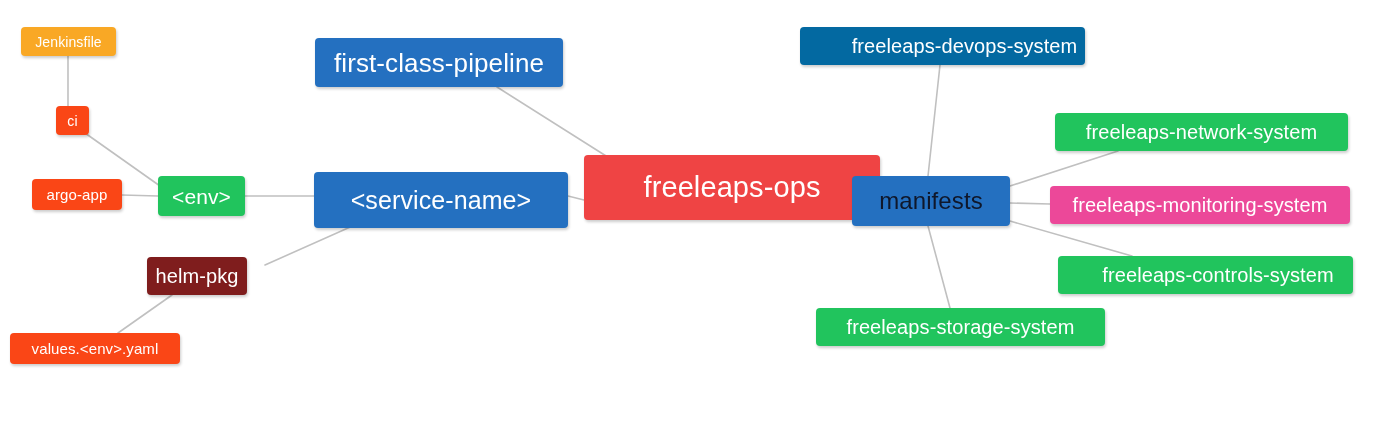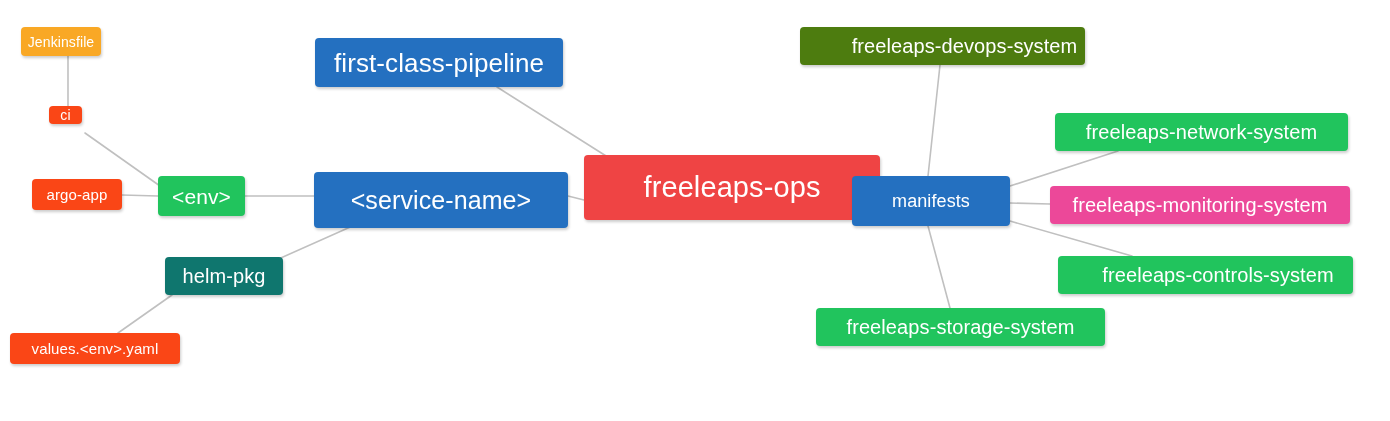--- a/index.html
+++ b/index.html
@@ -68,42 +68,42 @@
   <div id="node-layer">
       <div class="node" style="left: 584px; top: 155px; width: 296px; height: 65px; background: #ef4444; font-size: 29px; color: rgb(255, 255, 255);">
         <span class="node-label">freeleaps-ops</span>
       </div>
       <div class="node" style="left: 315px; top: 38px; width: 248px; height: 49px; background: rgb(36, 112, 192); font-size: 26px; color: rgb(255, 255, 255);">
         <span class="node-label">first-class-pipeline</span>
       </div>
       <div class="node" style="left: 314px; top: 172px; width: 254px; height: 56px; background: rgb(36, 112, 192); font-size: 25px; color: rgb(255, 255, 255);">
         <span class="node-label">&lt;service-name&gt;</span>
       </div>
-      <div class="node" style="left: 852px; top: 176px; width: 158px; height: 50px; background: rgb(36, 112, 192); font-size: 18px; color: #ffffff;">
+      <div class="node" style="left: 852px; top: 176px; width: 158px; height: 50px; background: rgb(36, 112, 192); font-size: 24px; color: #0f172a;">
         <span class="node-label">manifests</span>
       </div>
       <div class="node" style="left: 158px; top: 176px; width: 87px; height: 40px; background: rgb(33, 196, 93); font-size: 21px; color: rgb(255, 255, 255);">
         <span class="node-label">&lt;env&gt;</span>
       </div>
-      <div class="node" style="left: 147px; top: 257px; width: 118px; height: 38px; background: #0f766e; font-size: 20px; color: rgb(255, 255, 255); margin-left: 18px;">
+      <div class="node" style="left: 147px; top: 257px; width: 100px; height: 38px; background: #7f1d1d; font-size: 20px; color: rgb(255, 255, 255);">
         <span class="node-label">helm-pkg</span>
       </div>
-      <div class="node" style="left: 21px; top: 27px; width: 80px; height: 29px; background: rgb(249, 168, 37); font-size: 14px; color: rgb(255, 255, 255);">
+      <div class="node" style="left: 21px; top: 27px; width: 95px; height: 29px; background: rgb(249, 168, 37); font-size: 14px; color: rgb(255, 255, 255);">
         <span class="node-label">Jenkinsfile</span>
       </div>
-      <div class="node" style="left: 49px; top: 106px; width: 33px; height: 18px; background: rgb(250, 70, 22); font-size: 14px; color: rgb(255, 255, 255);">
+      <div class="node" style="left: 56px; top: 106px; width: 33px; height: 29px; background: rgb(250, 70, 22); font-size: 14px; color: rgb(255, 255, 255);">
         <span class="node-label">ci</span>
       </div>
       <div class="node" style="left: 32px; top: 179px; width: 90px; height: 31px; background: rgb(250, 70, 22); font-size: 15px; color: rgb(255, 255, 255);">
         <span class="node-label">argo-app</span>
       </div>
       <div class="node" style="left: 10px; top: 333px; width: 170px; height: 31px; background: rgb(250, 70, 22); font-size: 15px; color: rgb(255, 255, 255);">
         <span class="node-label">values.&lt;env&gt;.yaml</span>
       </div>
-      <div class="node" style="left: 800px; top: 27px; width: 285px; height: 38px; background: #4d7c0f; font-size: 20px; color: rgb(255, 255, 255); padding-left: 44px;">
+      <div class="node" style="left: 800px; top: 27px; width: 285px; height: 38px; background: #0369a1; font-size: 20px; color: rgb(255, 255, 255); padding-left: 44px;">
         <span class="node-label">freeleaps-devops-system</span>
       </div>
       <div class="node" style="left: 1055px; top: 113px; width: 293px; height: 38px; background: rgb(33, 196, 93); font-size: 20px; color: rgb(255, 255, 255);">
         <span class="node-label">freeleaps-network-system</span>
       </div>
       <div class="node" style="left: 1050px; top: 186px; width: 300px; height: 38px; background: #ec4899; font-size: 20px; color: rgb(255, 255, 255);">
         <span class="node-label">freeleaps-monitoring-system</span>
       </div>
       <div class="node" style="left: 1058px; top: 256px; width: 295px; height: 38px; background: rgb(33, 196, 93); font-size: 20px; color: rgb(255, 255, 255); padding-left: 25px;">
         <span class="node-label">freeleaps-controls-system</span>

